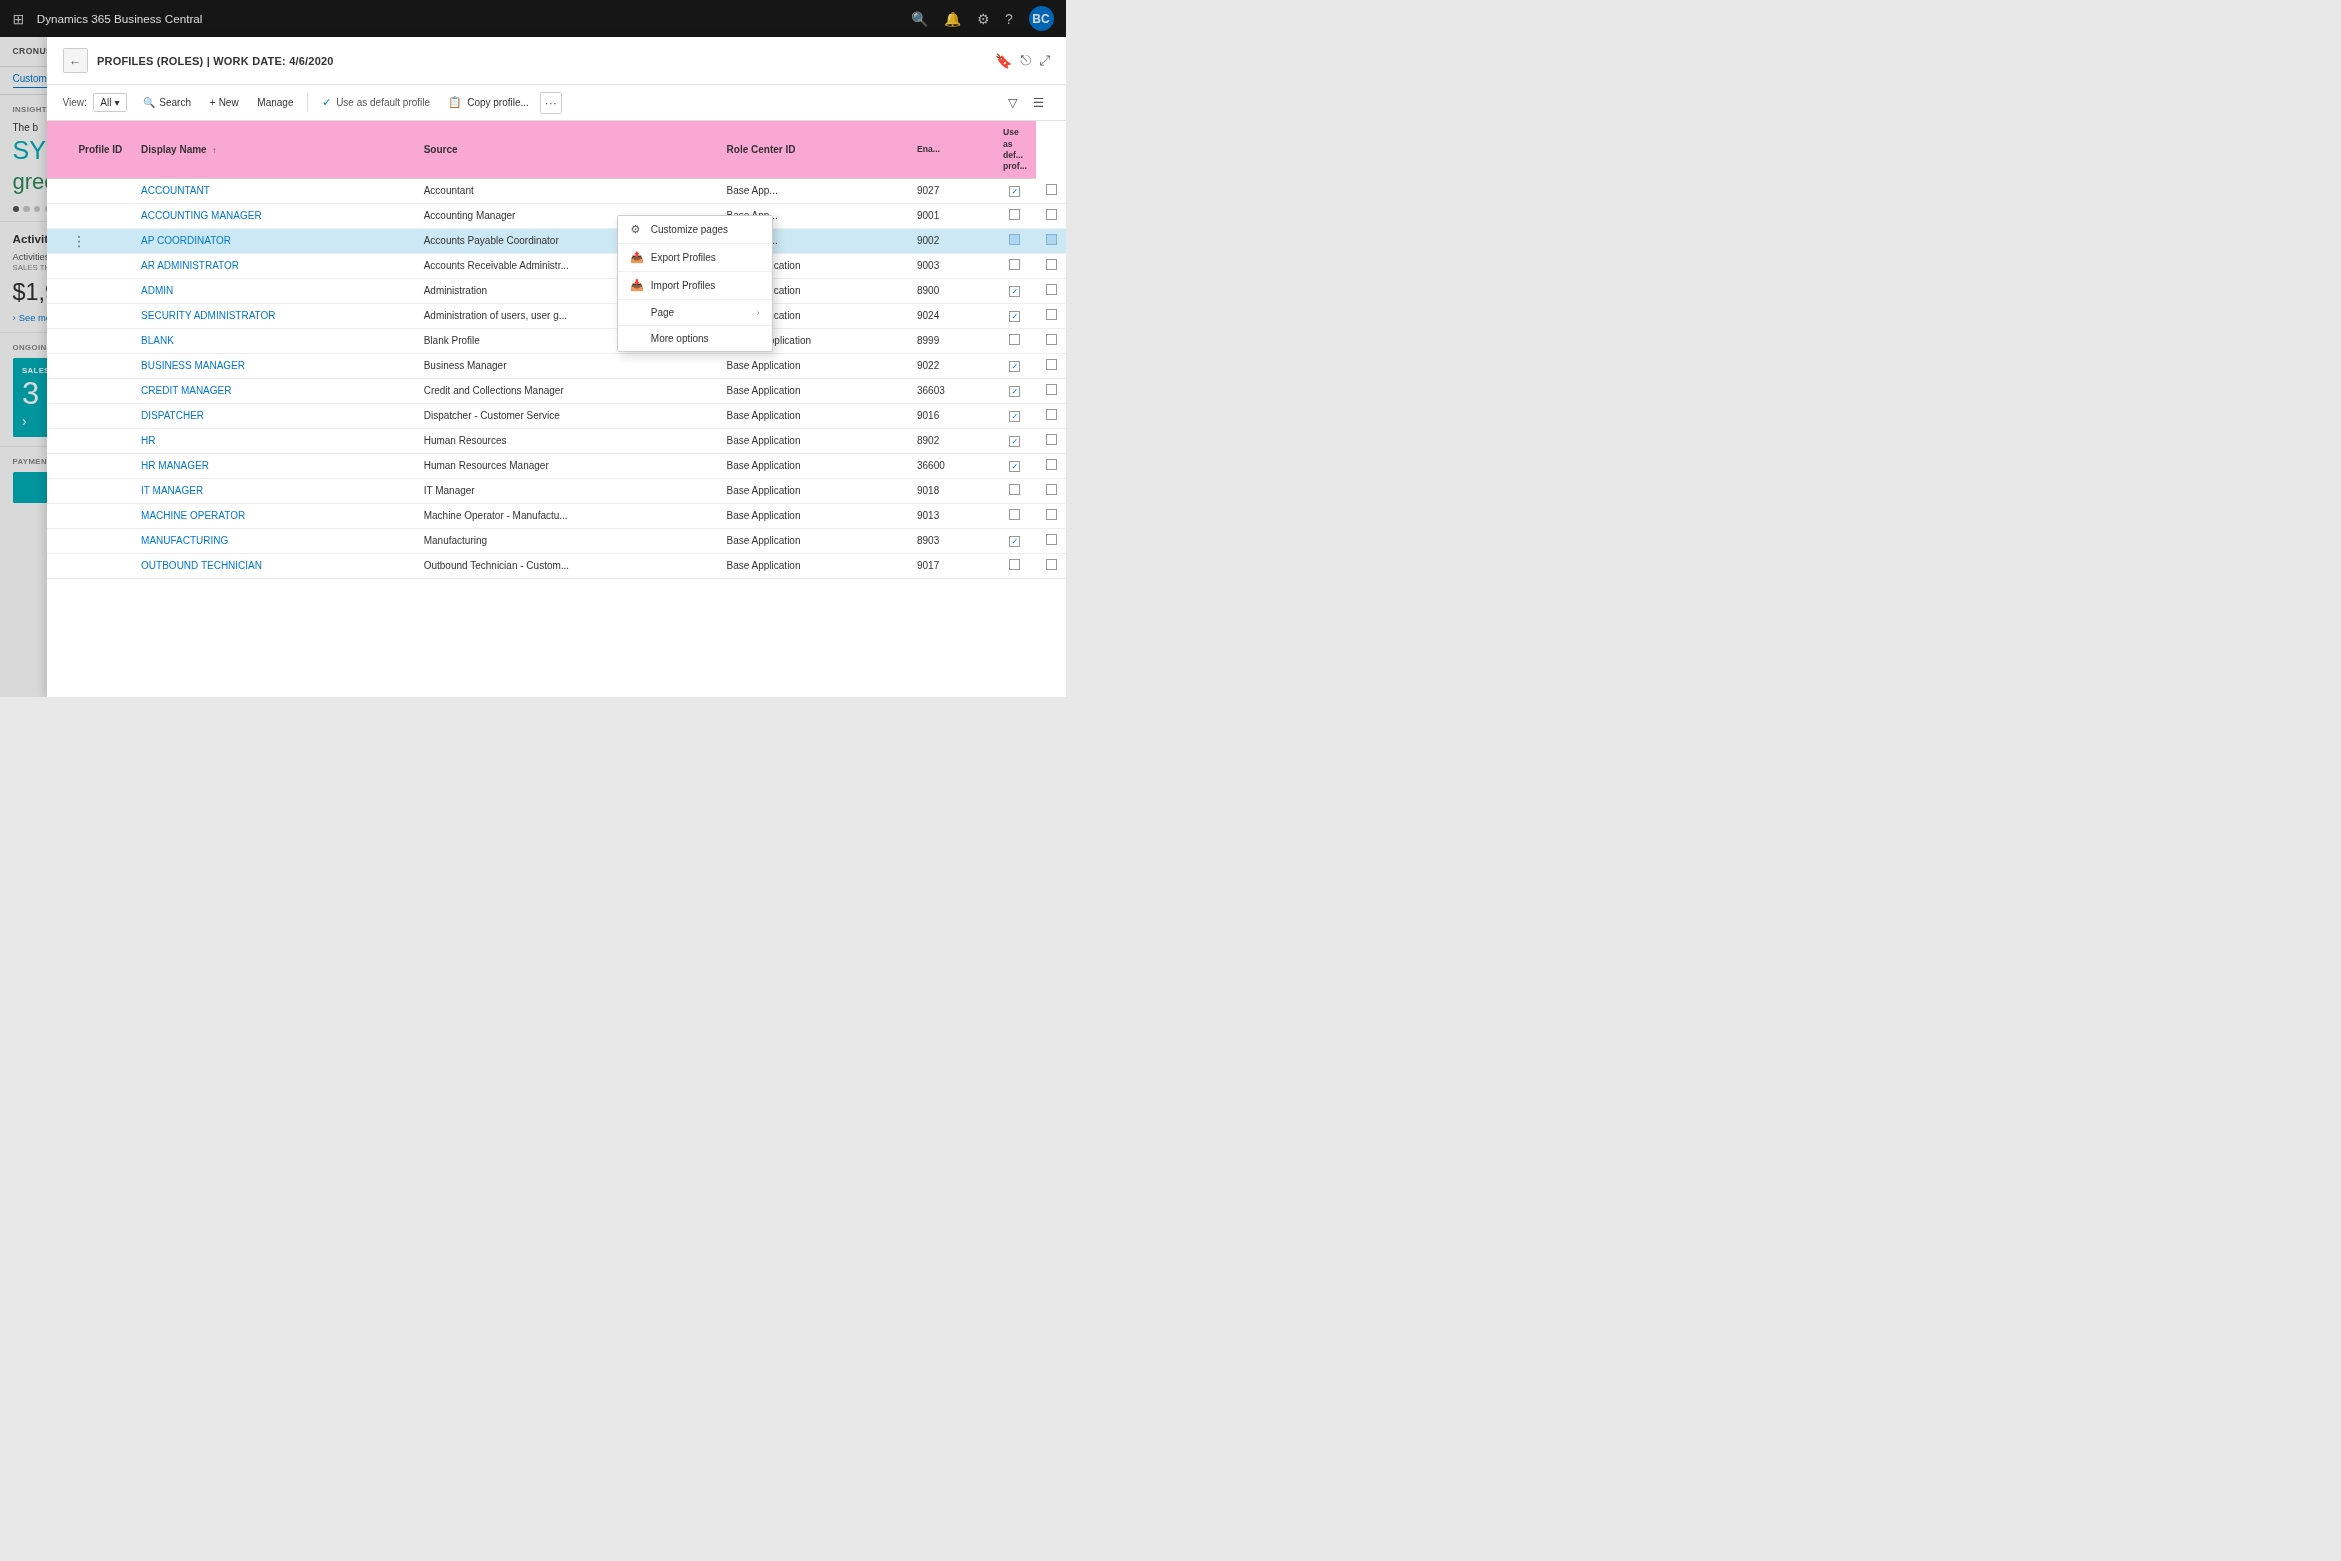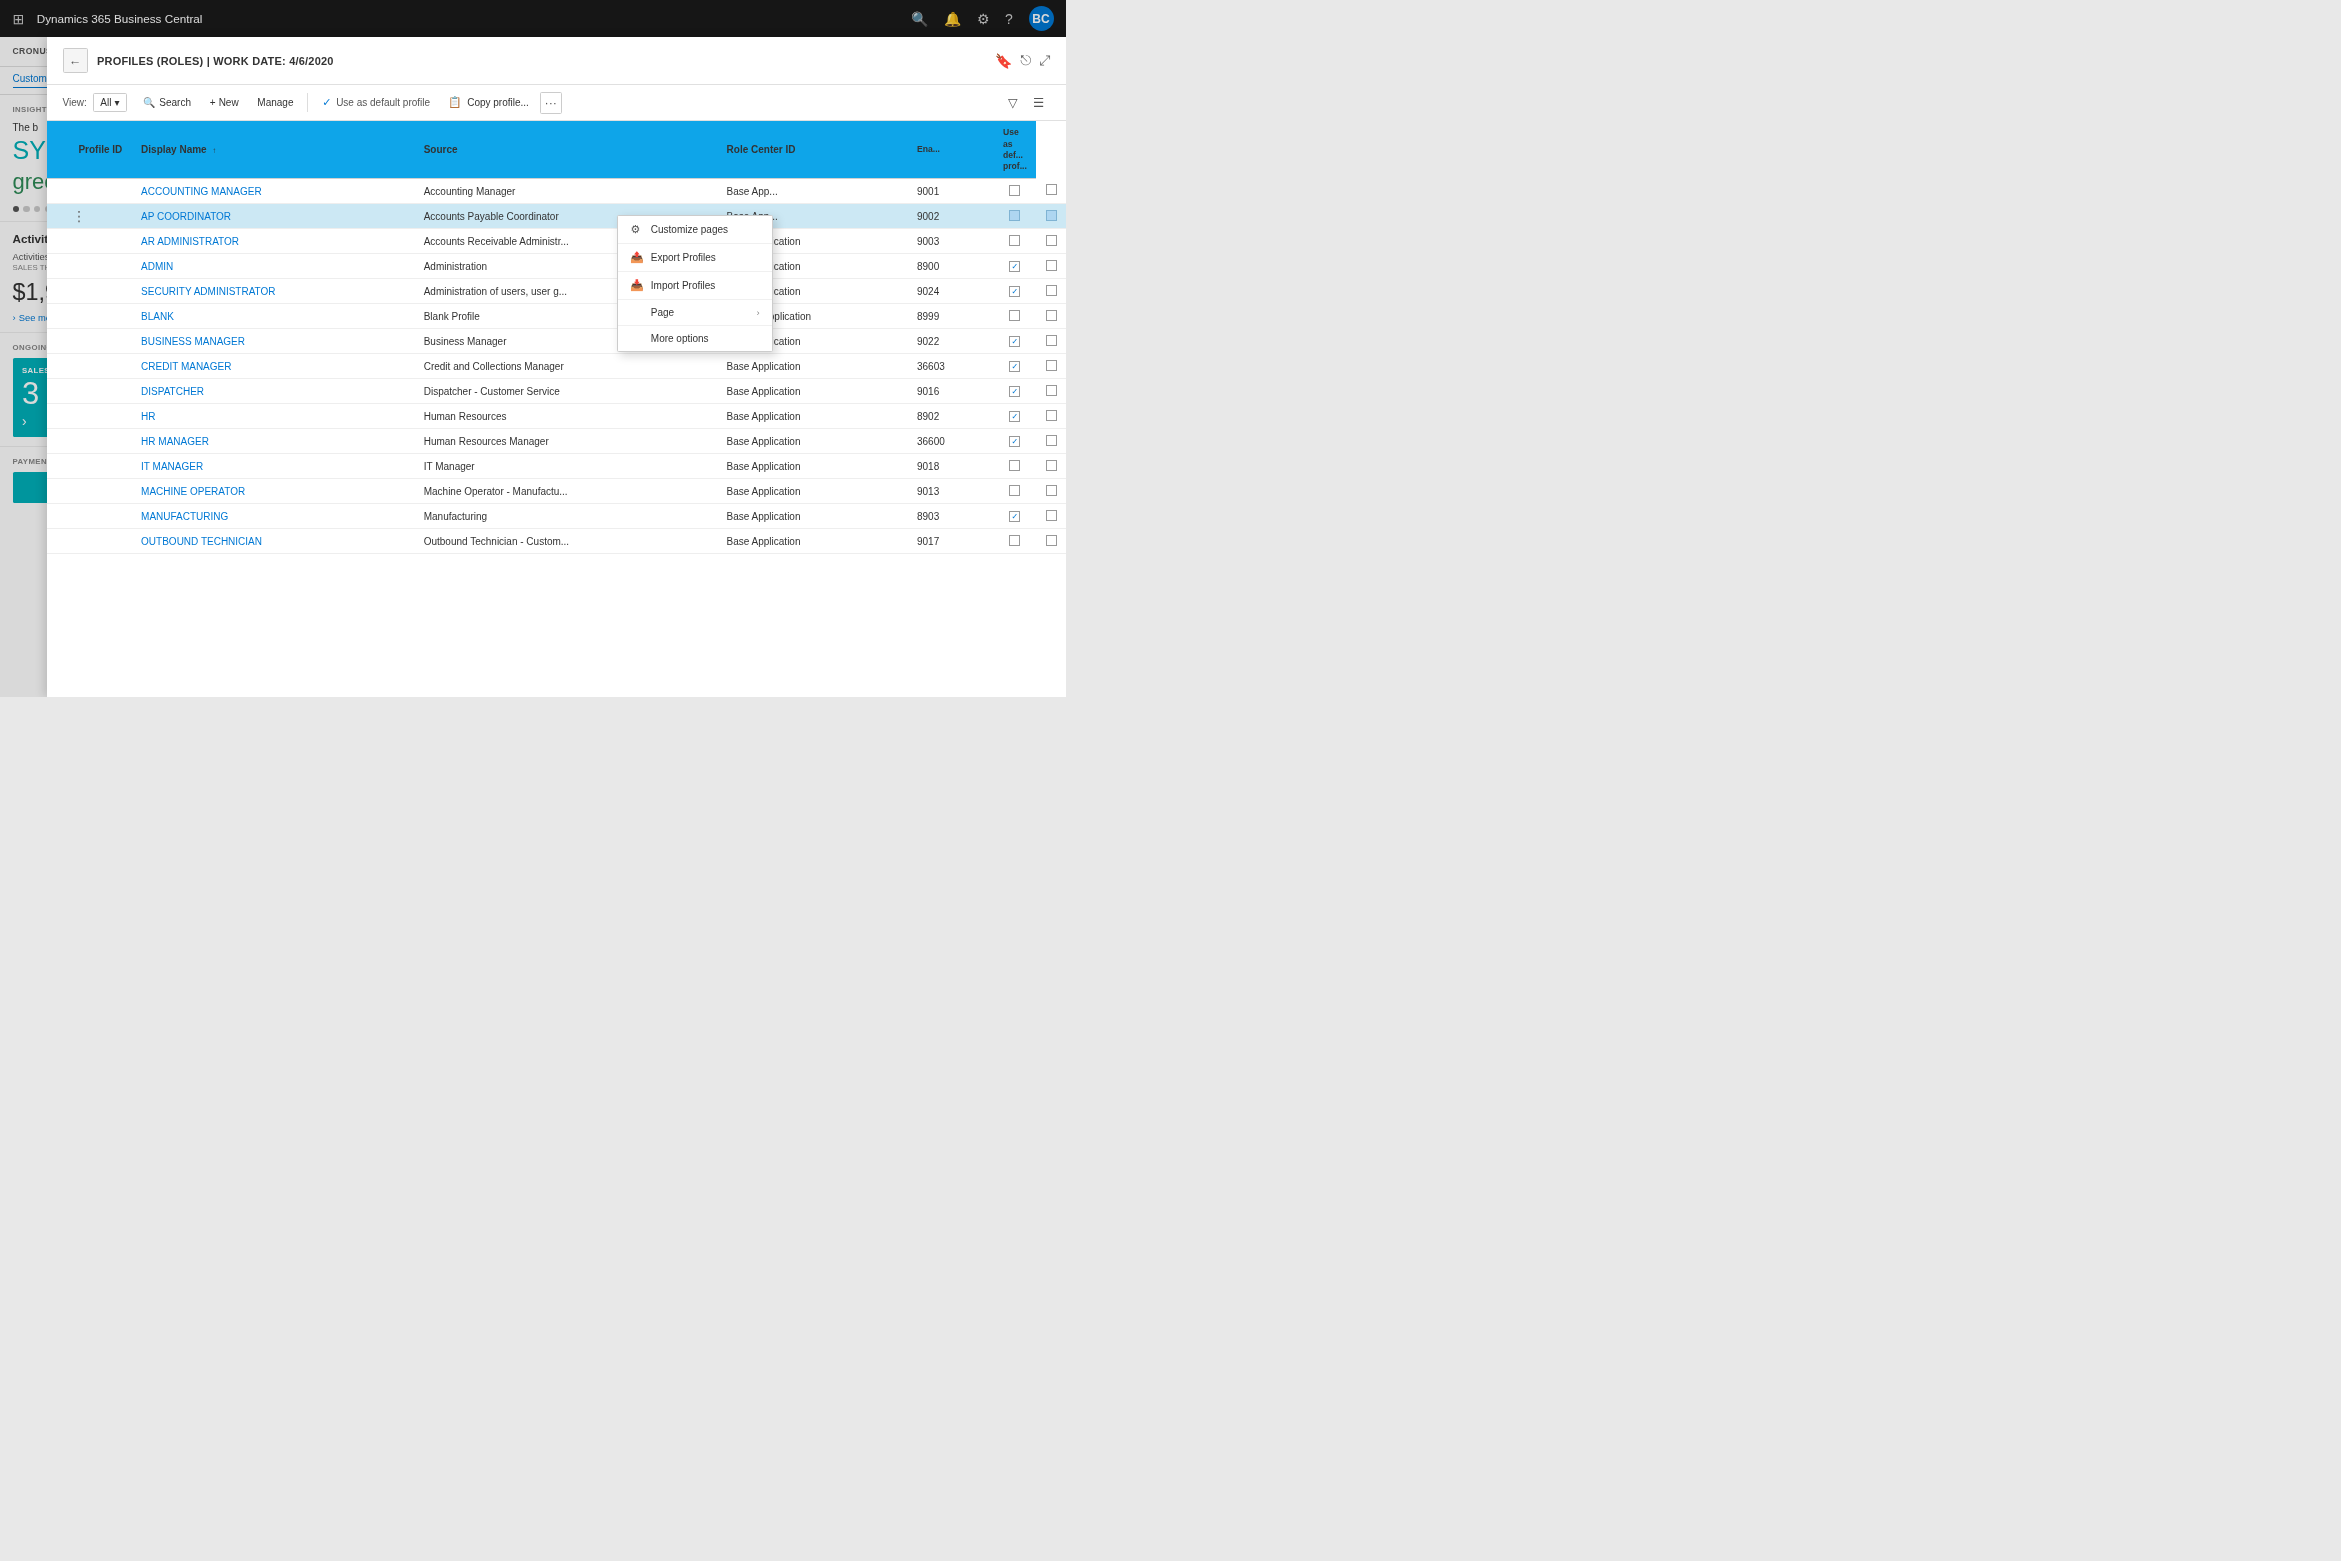--- a/index.html
+++ b/index.html
@@ -202,21 +202,21 @@
       position: relative;
     }
 
     table {
       width: 100%;
       border-collapse: collapse;
       font-size: 10px;
     }
 
     thead th {
-      background: #0ea5e9;
+      background: #f9a8d4;
       border-bottom: 0.8px solid #d0d0d0;
       padding: 6.2px 9.4px;
       text-align: left;
       font-weight: 600;
       color: #333;
       white-space: nowrap;
       position: sticky;
       top: 0;
       z-index: 5;
     }
@@ -408,20 +408,30 @@
               <span>Display Name</span>
               <span class="sort-icon">↑</span>
             </th>
             <th>Source</th>
             <th>Role Center ID</th>
             <th class="col-use-as">Ena...</th>
             <th class="col-use-as">Use<br>as<br>def...<br>prof...</th>
           </tr>
         </thead>
         <tbody id="table-body">
+        <tr>
+              <td class="check-cell"></td>
+              <td class="row-actions"></td>
+              <td class="profile-id">ACCOUNTANT</td>
+              <td>Accountant</td>
+              <td>Base App...</td>
+              <td>9027</td>
+              <td class="check-cell"><div class="custom-check">✓</div></td>
+              <td class="check-cell"><div class="custom-check"></div></td>
+            </tr>
             <tr>
               <td class="check-cell"></td>
               <td class="row-actions"></td>
               <td class="profile-id">ACCOUNTING MANAGER</td>
               <td>Accounting Manager</td>
               <td>Base App...</td>
               <td>9001</td>
               <td class="check-cell"><div class="custom-check"></div></td>
               <td class="check-cell"><div class="custom-check"></div></td>
             </tr>

